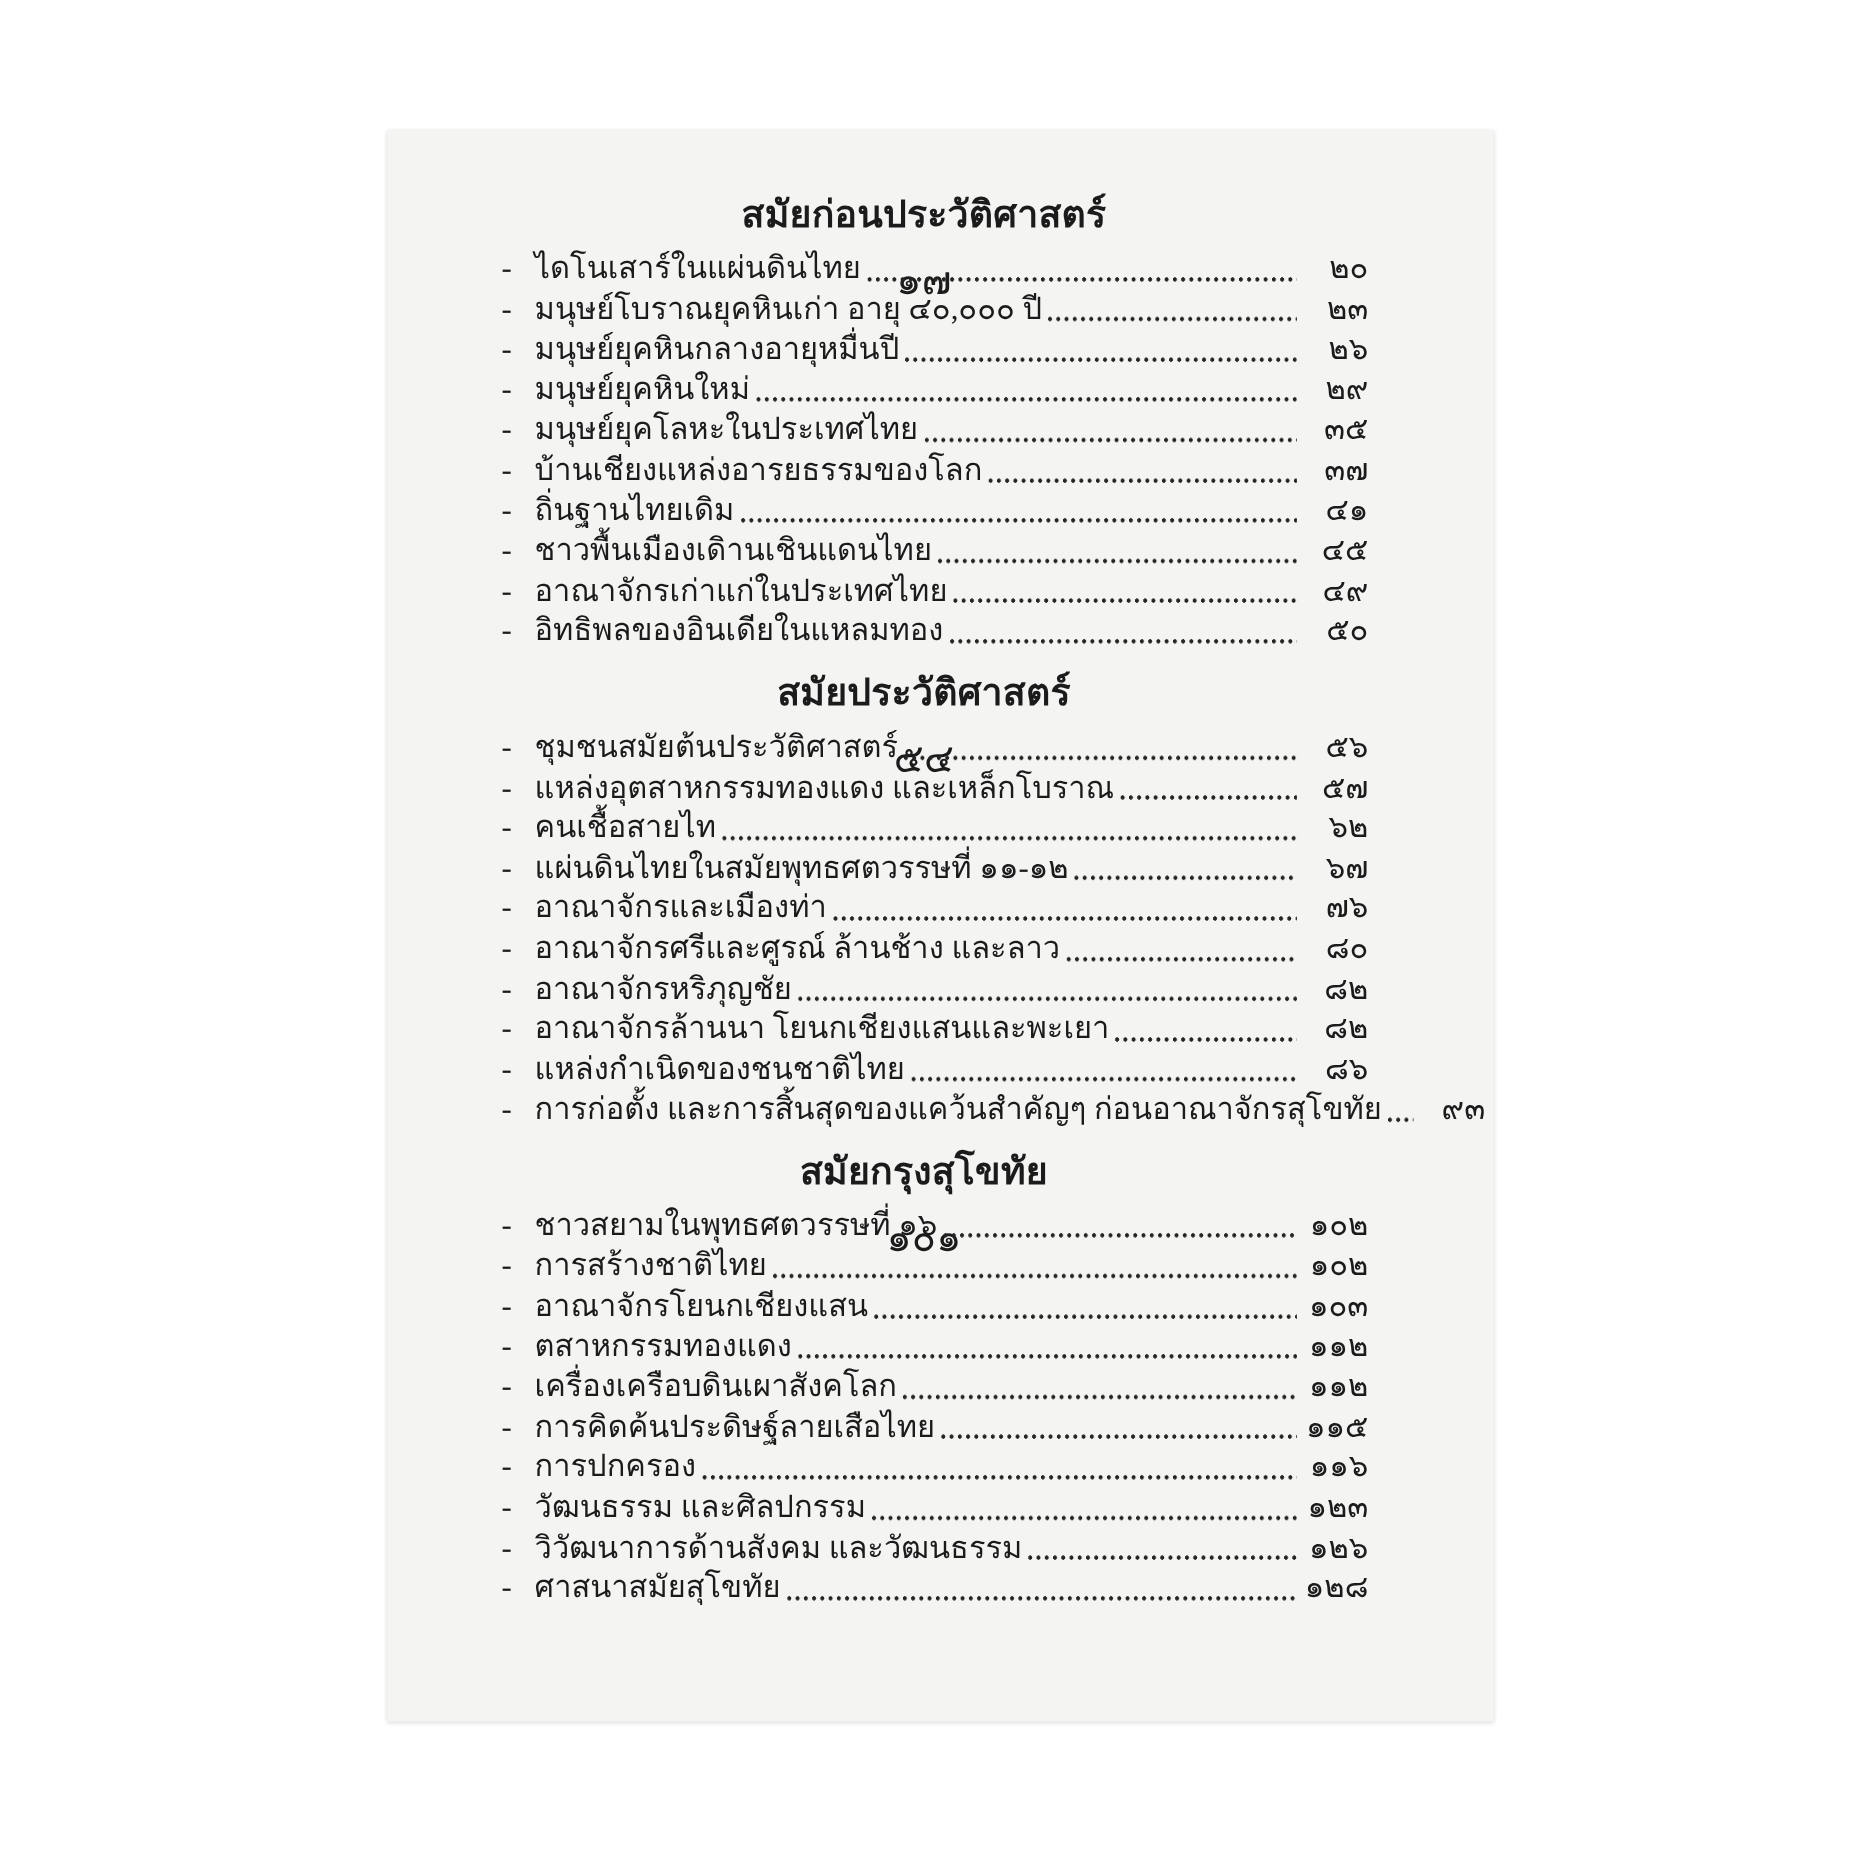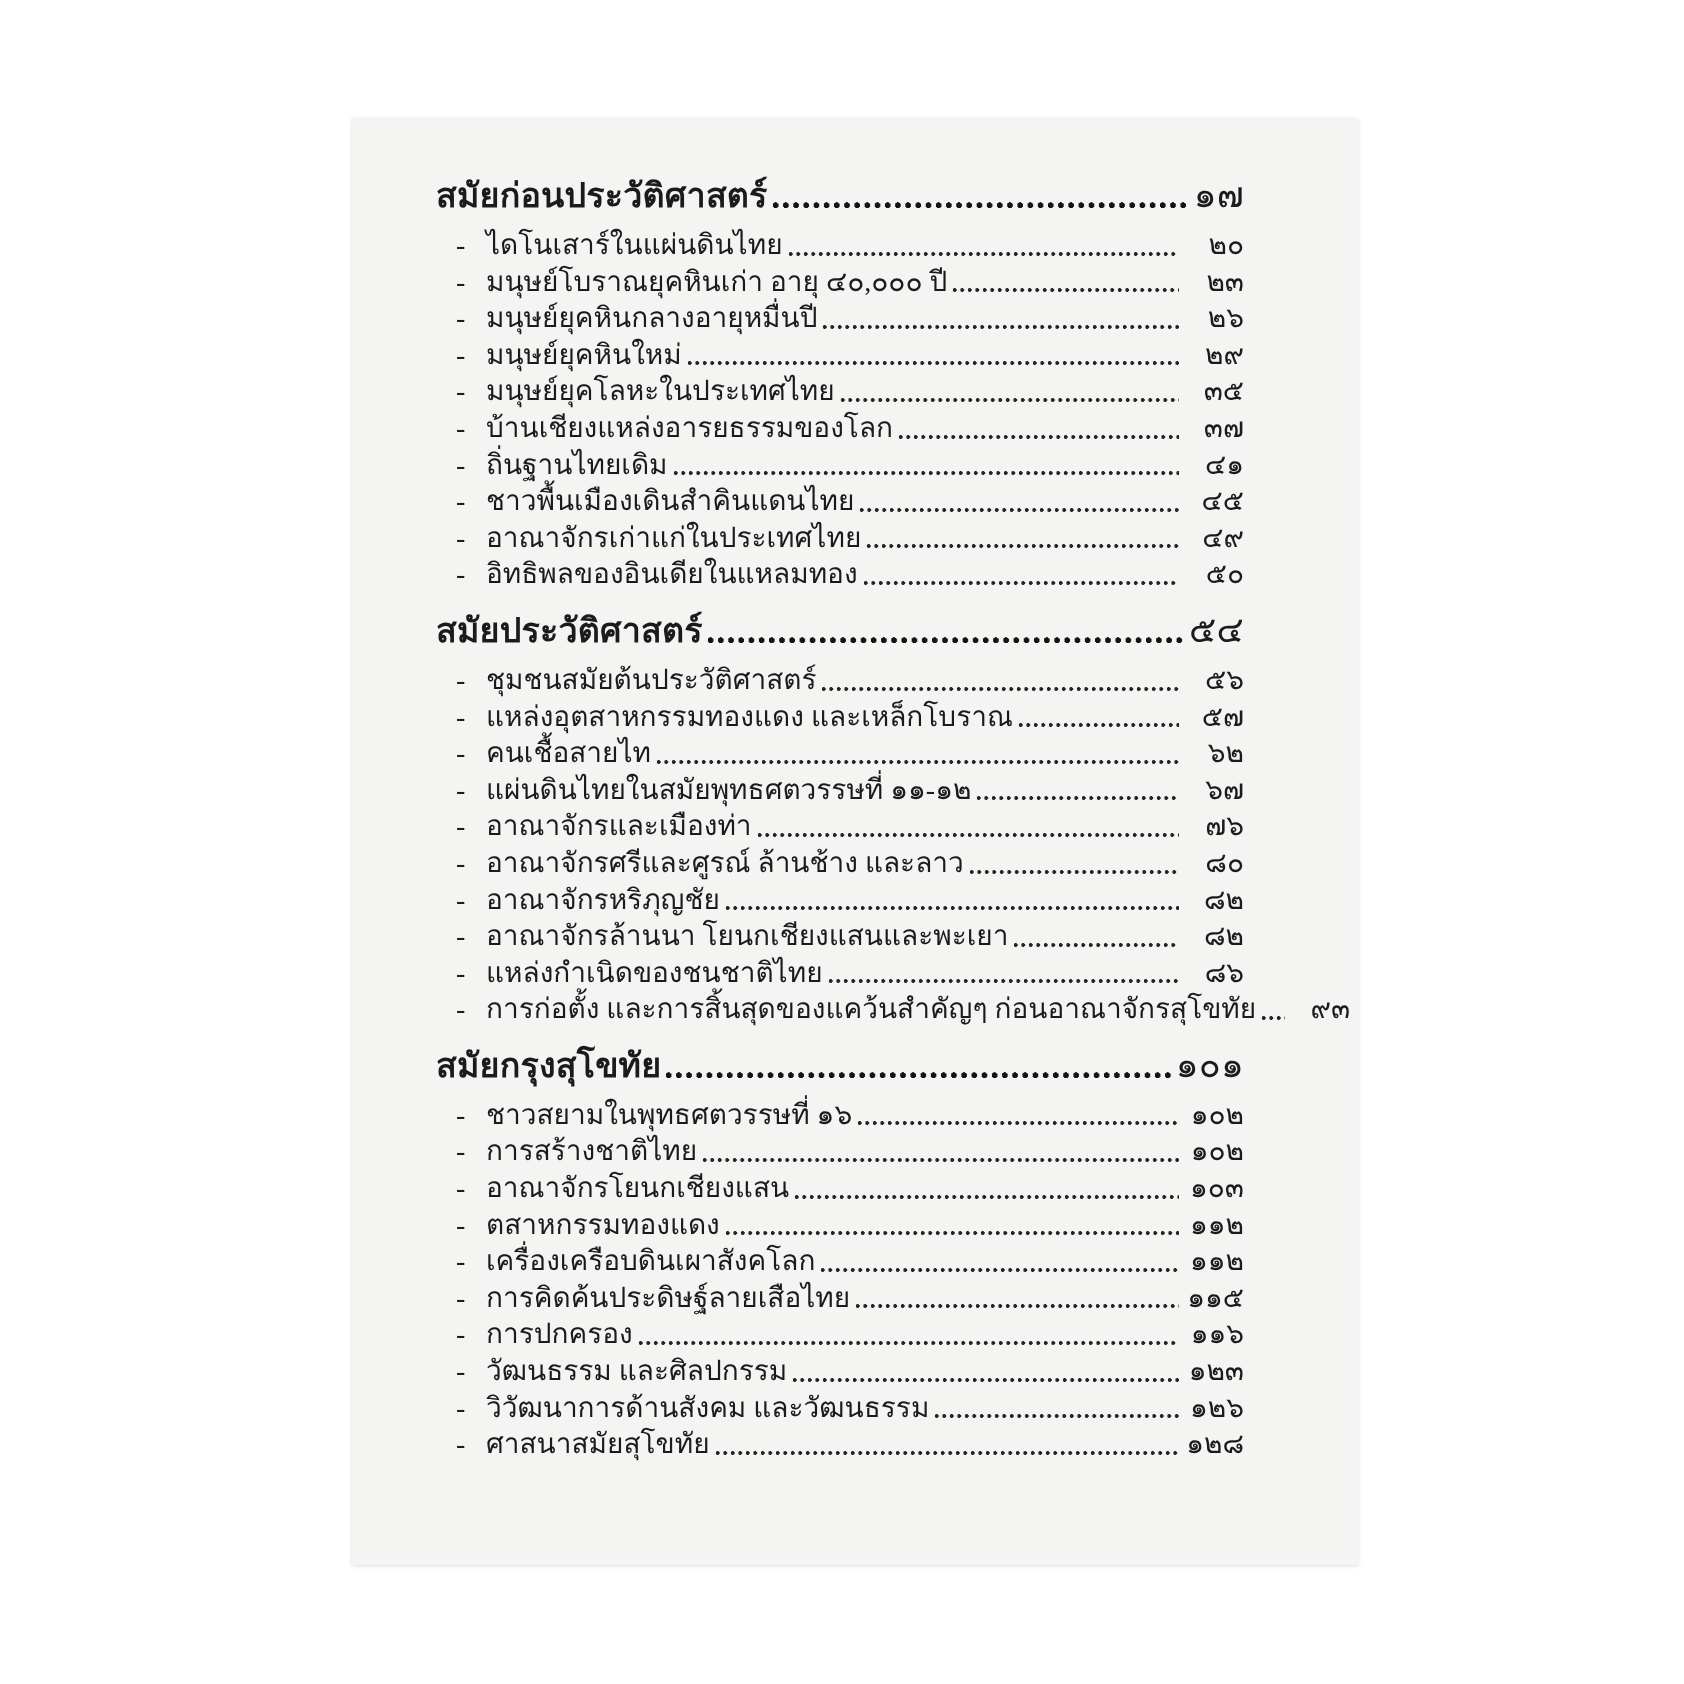--- a/index.html
+++ b/index.html
@@ -23,20 +23,21 @@
   .sec-header {
     display: flex;
     align-items: center;
     font-family: "Liberation Sans", sans-serif;
     font-weight: 700;
     font-size: 34px;
     line-height: 50px;
     height: 50px;
     letter-spacing: 0.2px;
     white-space: nowrap;
+    flex-direction: column;
   }
   .sec + .sec .sec-header { margin-top: 12px; }
   .sec-items {
     list-style: none;
     margin: 7px 0 8px;
     padding-left: 20px;
   }
   .row {
     display: flex;
     align-items: baseline;
@@ -129,21 +130,21 @@
             <span class="pnum">๓๗</span>
           </li>
           <li class="row">
             <span class="dash">-</span>
             <span class="label">ถิ่นฐานไทยเดิม</span>
             <span class="leader"></span>
             <span class="pnum">๔๑</span>
           </li>
           <li class="row">
             <span class="dash">-</span>
-            <span class="label">ชาวพื้นเมืองเดินสำคินแดนไทย</span>
+            <span class="label">ชาวพื้นเมืองเดิานเชินแดนไทย</span>
             <span class="leader"></span>
             <span class="pnum">๔๕</span>
           </li>
           <li class="row">
             <span class="dash">-</span>
             <span class="label">อาณาจักรเก่าแก่ในประเทศไทย</span>
             <span class="leader"></span>
             <span class="pnum">๔๙</span>
           </li>
           <li class="row">

